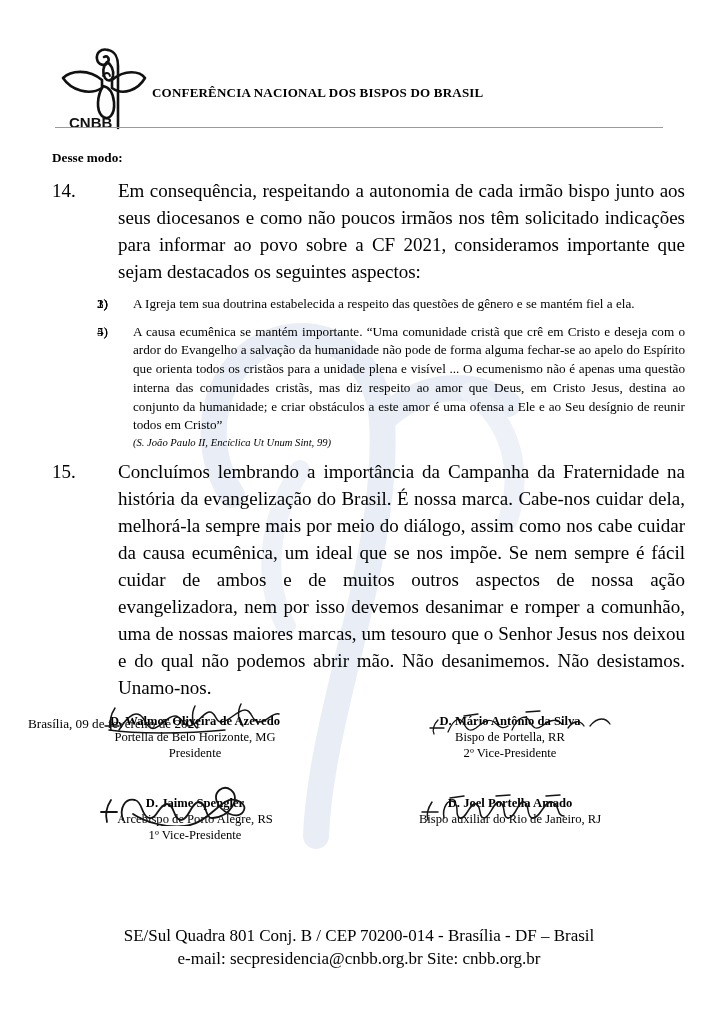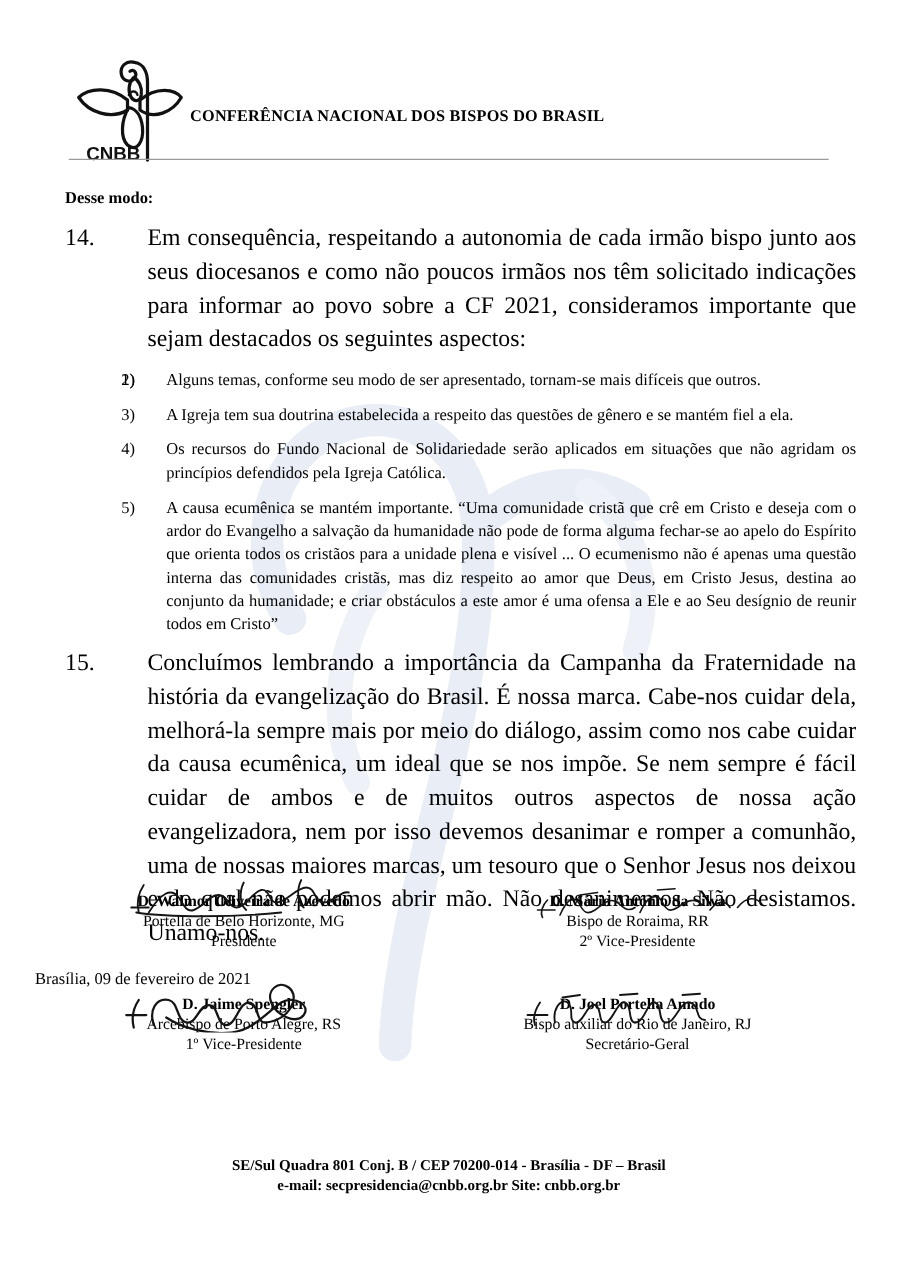--- a/index.html
+++ b/index.html
@@ -172,23 +172,23 @@
     pointer-events: none;
   }
 
   
   #footer {
     position: absolute;
     left: 0;
     top: 925px;
     width: 718px;
     text-align: center;
-    font-size: 12px;
+    font-size: 17px;
     line-height: 1.33;
-    font-weight: bold;
+    font-weight: normal;
     z-index: 2;
   }
   #footer div { white-space: nowrap; }
 </style>
 </head>
 <body>
 
 <div id="page">
 
   <svg id="watermark" viewBox="0 0 718 1024" preserveAspectRatio="none" aria-hidden="true">
@@ -238,36 +238,35 @@
     </div>
 
     <div class="sublist">
 
       <div class="subitem">
         <span class="num">1)</span>
       </div>
 
       <div class="subitem">
         <span class="num">2)</span>
-        <span class="body">Alguns temas, conforme seu modo de ser apresentado, tornam-se mais difíceis que outros.</span>
       </div>
 
       <div class="subitem">
         <span class="num">3)</span>
         <span class="body">A Igreja tem sua doutrina estabelecida a respeito das questões de gênero e se mantém fiel a ela.</span>
       </div>
 
       <div class="subitem">
         <span class="num">4)</span>
-        <span class="body">Os recursos do Fundo Nacional de Solidariedade serão aplicados em situações que não agridam os princípios defendidos pela Igreja Católica.</span>
       </div>
 
       <div class="subitem">
         <span class="num">5)</span>
         <span class="body">A causa ecumênica se mantém importante. “Uma comunidade cristã que crê em Cristo e deseja com o ardor do Evangelho a salvação da humanidade não pode de forma alguma fechar-se ao apelo do Espírito que orienta todos os cristãos para a unidade plena e visível ... O ecumenismo não é apenas uma questão interna das comunidades cristãs, mas diz respeito ao amor que Deus, em Cristo Jesus, destina ao conjunto da humanidade; e criar obstáculos a este amor é uma ofensa a Ele e ao Seu desígnio de reunir todos em Cristo”</span>
+        <span class="citation">(S. João Paulo II, Encíclica Ut Unum Sint, 99)</span>
       </div>
 
     </div>
 
     <div class="numitem">
       <span class="num">15.</span>
       <span class="body">Concluímos lembrando a importância da Campanha da Fraternidade na história da evangelização do Brasil. É nossa marca. Cabe-nos cuidar dela, melhorá-la sempre mais por meio do diálogo, assim como nos cabe cuidar da causa ecumênica, um ideal que se nos impõe. Se nem sempre é fácil cuidar de ambos e de muitos outros aspectos de nossa ação evangelizadora, nem por isso devemos desanimar e romper a comunhão, uma de nossas maiores marcas, um tesouro que o Senhor Jesus nos deixou e do qual não podemos abrir mão. Não desanimemos. Não desistamos. Unamo-nos.</span>
     </div>
 
     <p id="dateline">Brasília, 09 de fevereiro de 2021</p>
@@ -306,21 +305,21 @@
                      C 124 22, 128 18, 134 22 C 139 26, 142 30, 148 26"></path>
             <path d="M152 30 C 158 16, 166 14, 170 22 C 173 28, 176 30, 182 26
                      C 190 20, 196 18, 202 24"></path>
             <path d="M208 28 C 214 20, 220 20, 224 26"></path>
             <path d="M230 26 C 238 16, 246 18, 250 24"></path>
             <path d="M104 16 L 118 14"></path>
             <path d="M166 12 L 180 11"></path>
           </g>
         </svg>
         <span class="sig-name">D. Mário Antônio da Silva</span>
-        <span class="sig-role">Bispo de Roraima, RR</span>
+        <span class="sig-role">Bispo de Portella, RR</span>
         <span class="sig-title">2º Vice-Presidente</span>
       </div>
     </div>
 
     <div class="sig-row">
 
       <div class="sig-block left">
         <svg class="sig-mark" viewBox="0 0 300 44" aria-hidden="true">
           <g fill="none" stroke="#141414" stroke-width="1.8" stroke-linecap="round" stroke-linejoin="round">
             <path d="M66 18 C 62 24, 60 32, 62 40"></path>
@@ -348,21 +347,20 @@
                      C 130 36, 134 18, 140 20 C 146 22, 142 36, 148 36"></path>
             <path d="M148 36 C 156 36, 158 18, 164 20 C 170 22, 166 34, 172 36
                      C 180 38, 184 18, 192 20 C 200 22, 196 34, 204 34"></path>
             <path d="M90 16 L 104 14"></path>
             <path d="M136 14 L 150 13"></path>
             <path d="M186 14 L 200 13"></path>
           </g>
         </svg>
         <span class="sig-name">D. Joel Portella Amado</span>
         <span class="sig-role">Bispo auxiliar do Rio de Janeiro, RJ</span>
-        <span class="sig-title">Secretário-Geral</span>
       </div>
     </div>
   </div>
 
   <div id="footer">
     <div>SE/Sul Quadra 801 Conj. B / CEP 70200-014 - Brasília - DF – Brasil</div>
     <div>e-mail: secpresidencia@cnbb.org.br   Site: cnbb.org.br</div>
   </div>
 
 </div>

